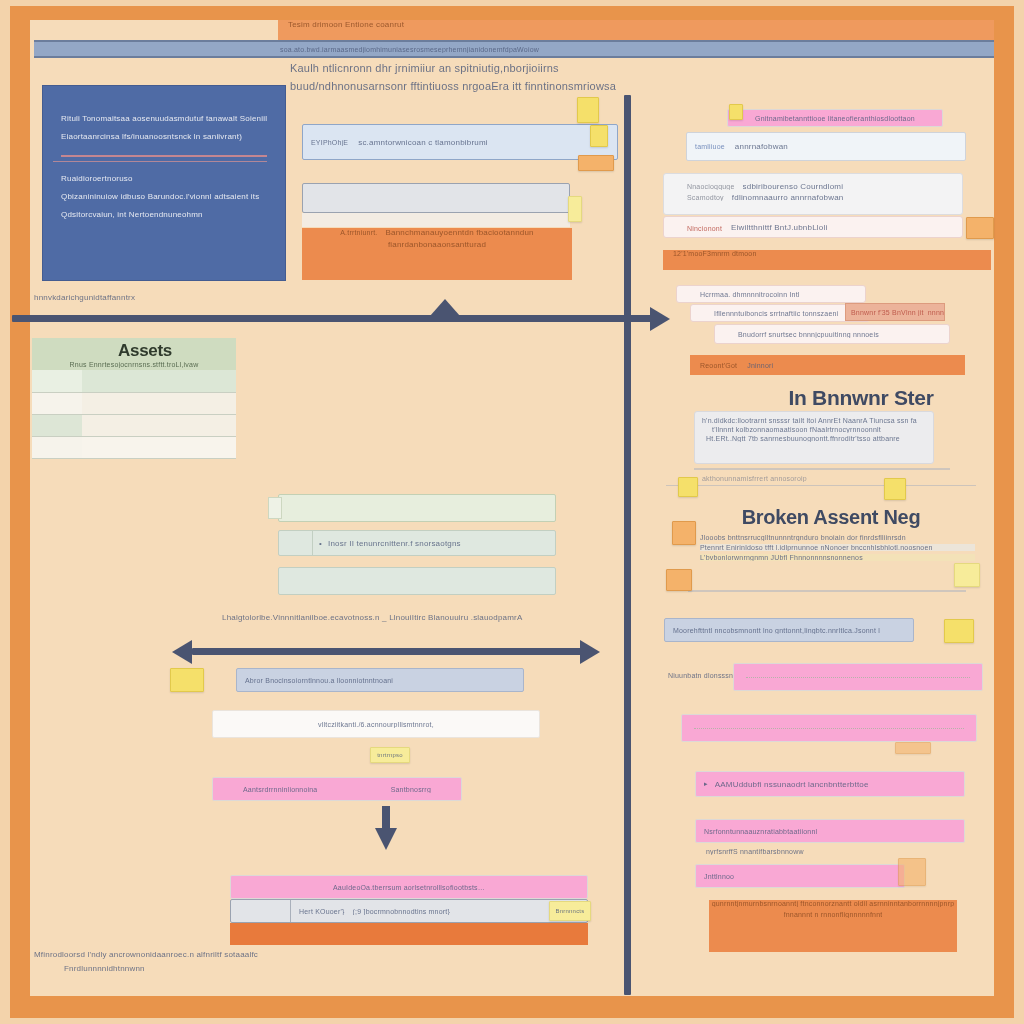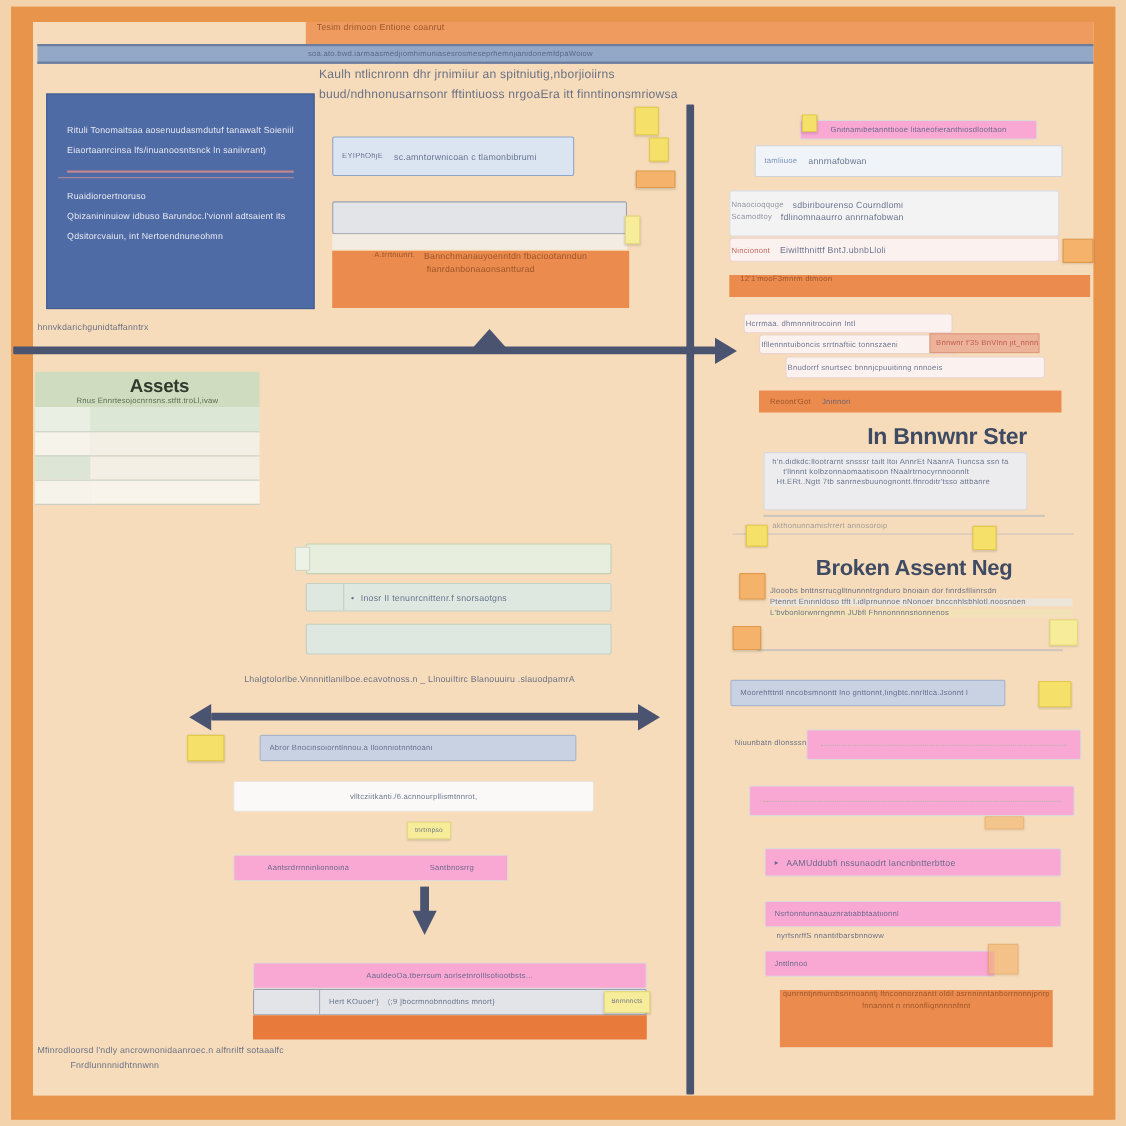--- a/index.html
+++ b/index.html
@@ -129,21 +129,21 @@
   .row-a { background:#dce7d6; }
   .row-b { background:#f4efe4; }
   .row-c { background:#f8f4ec; }
   .cell-l { width:50px; }
   .cell-la{ background:#e9f0e3; }
   .cell-lb{ background:#dde6d6; }
   .cell-lc{ background:#f6f3eb; }
 
   .list-card {
     background:#f3f3f4; border:1px solid #dcdcdf; border-radius:3px;
-    padding:5px 1px;
+    padding:5px 23px;
   }
   .list-card.pink { background:#fbf2f0; border-color:#ecd3cd; }
   .list-card.grey { background:#ececee; border-color:#d9d9dd; }
   .list-row { display:flex; gap:8px; align-items:center; margin:2.5px 0; }
 
   .dotted-line {
     flex:1; border-bottom:1px dotted #b8b2ab; height:1px; margin:0 4px;
   }
   .label-blue { color:#5d79b0; }
   .label-grey { color:#7a7f8c; }
@@ -172,21 +172,21 @@
    <div class="ptxt wh sm" style="margin-bottom:9px;">Rituli Tonomaitsaa aosenuudasmdutuf tanawalt Soieniili</div>
    <div class="ptxt wh sm" style="margin-bottom:14px;">Eiaortaanrcinsa lfs/inuanoosntsnck ln saniivrant)</div>
    <div class="divider-red"></div>
    <div class="divider-red2" style="margin-top:4px; margin-left:-8px;"></div>
    <div class="ptxt wh sm" style="margin-top:12px; margin-bottom:9px;">Ruaidioroertnoruso</div>
    <div class="ptxt wh sm" style="margin-bottom:9px;">Qbizanininuiow idbuso Barundoc.l'vionnl adtsaient its</div>
    <div class="ptxt wh sm">Qdsitorcvaiun, int Nertoendnuneohmn</div>
  </div>
  <div class="panel ptxt sm" style="left:34px; top:293px; width:220px;">hnnvkdarichgunidtaffanntrx</div>
 
- <div class="panel field blue" style="left:302px; top:124px; width:220px; height:36px; gap:10px;">
+ <div class="panel field blue" style="left:302px; top:124px; width:316px; height:36px; gap:10px;">
    <span class="ptxt xs">EYIPhOhjE</span>
    <span class="ptxt sm">sc.amntorwnicoan c tlamonbibrumi</span>
  </div>
 
  <div class="panel field grey" style="left:302px; top:183px; width:268px; height:30px;">
    <span class="ptxt sm"></span>
  </div>
  <div class="panel" style="left:302px; top:213px; width:268px; height:14px; background:#f3ece3;"></div>
 
  <div class="panel orange-bar" style="left:302px; top:228px; width:270px; height:52px;">

